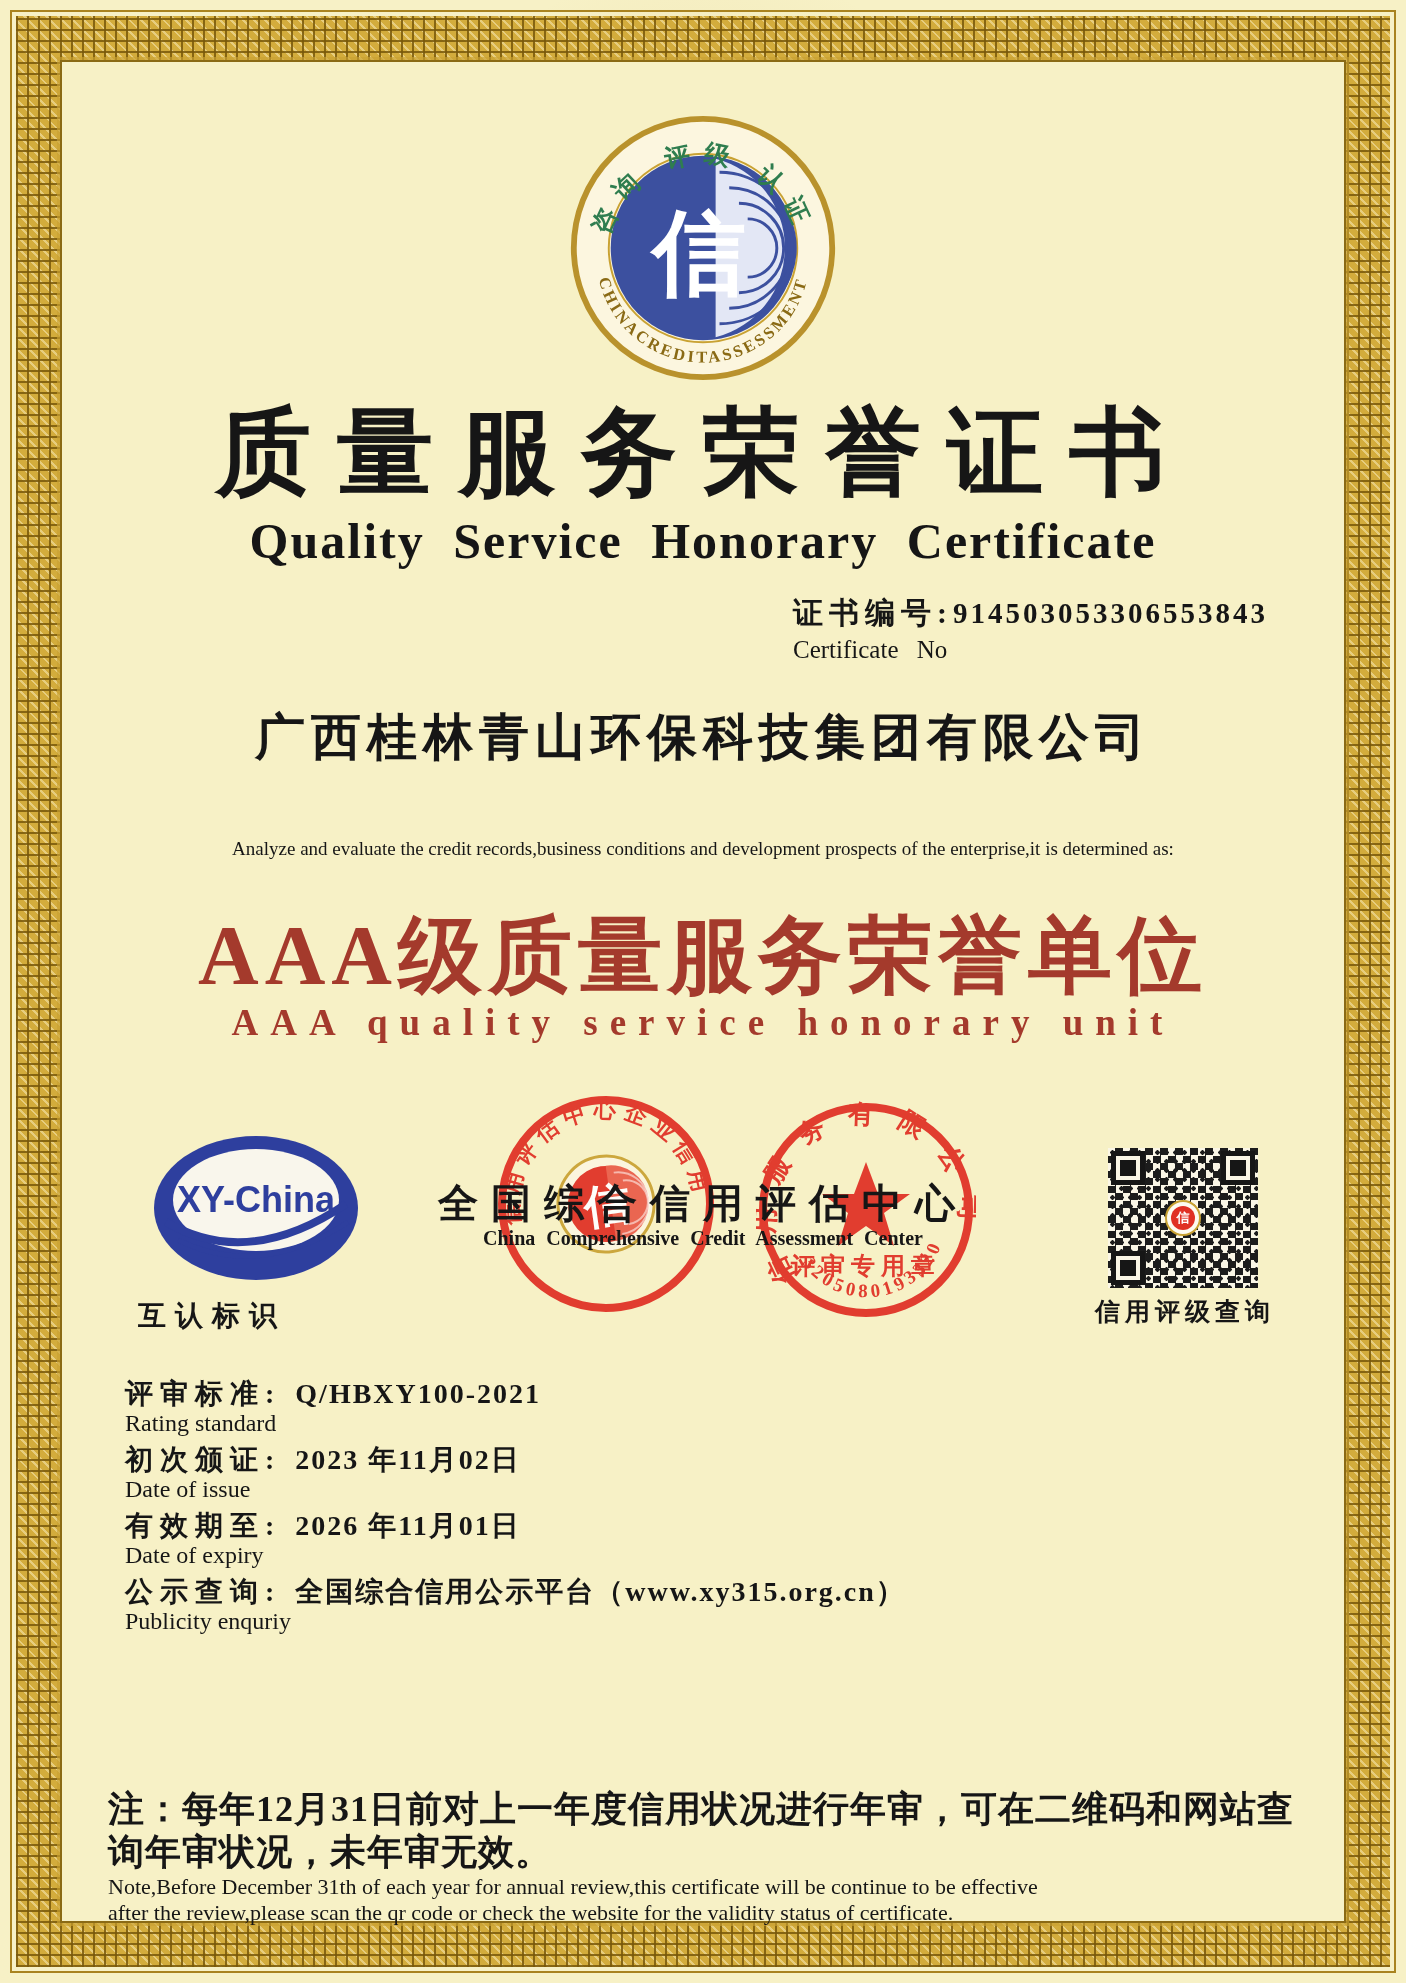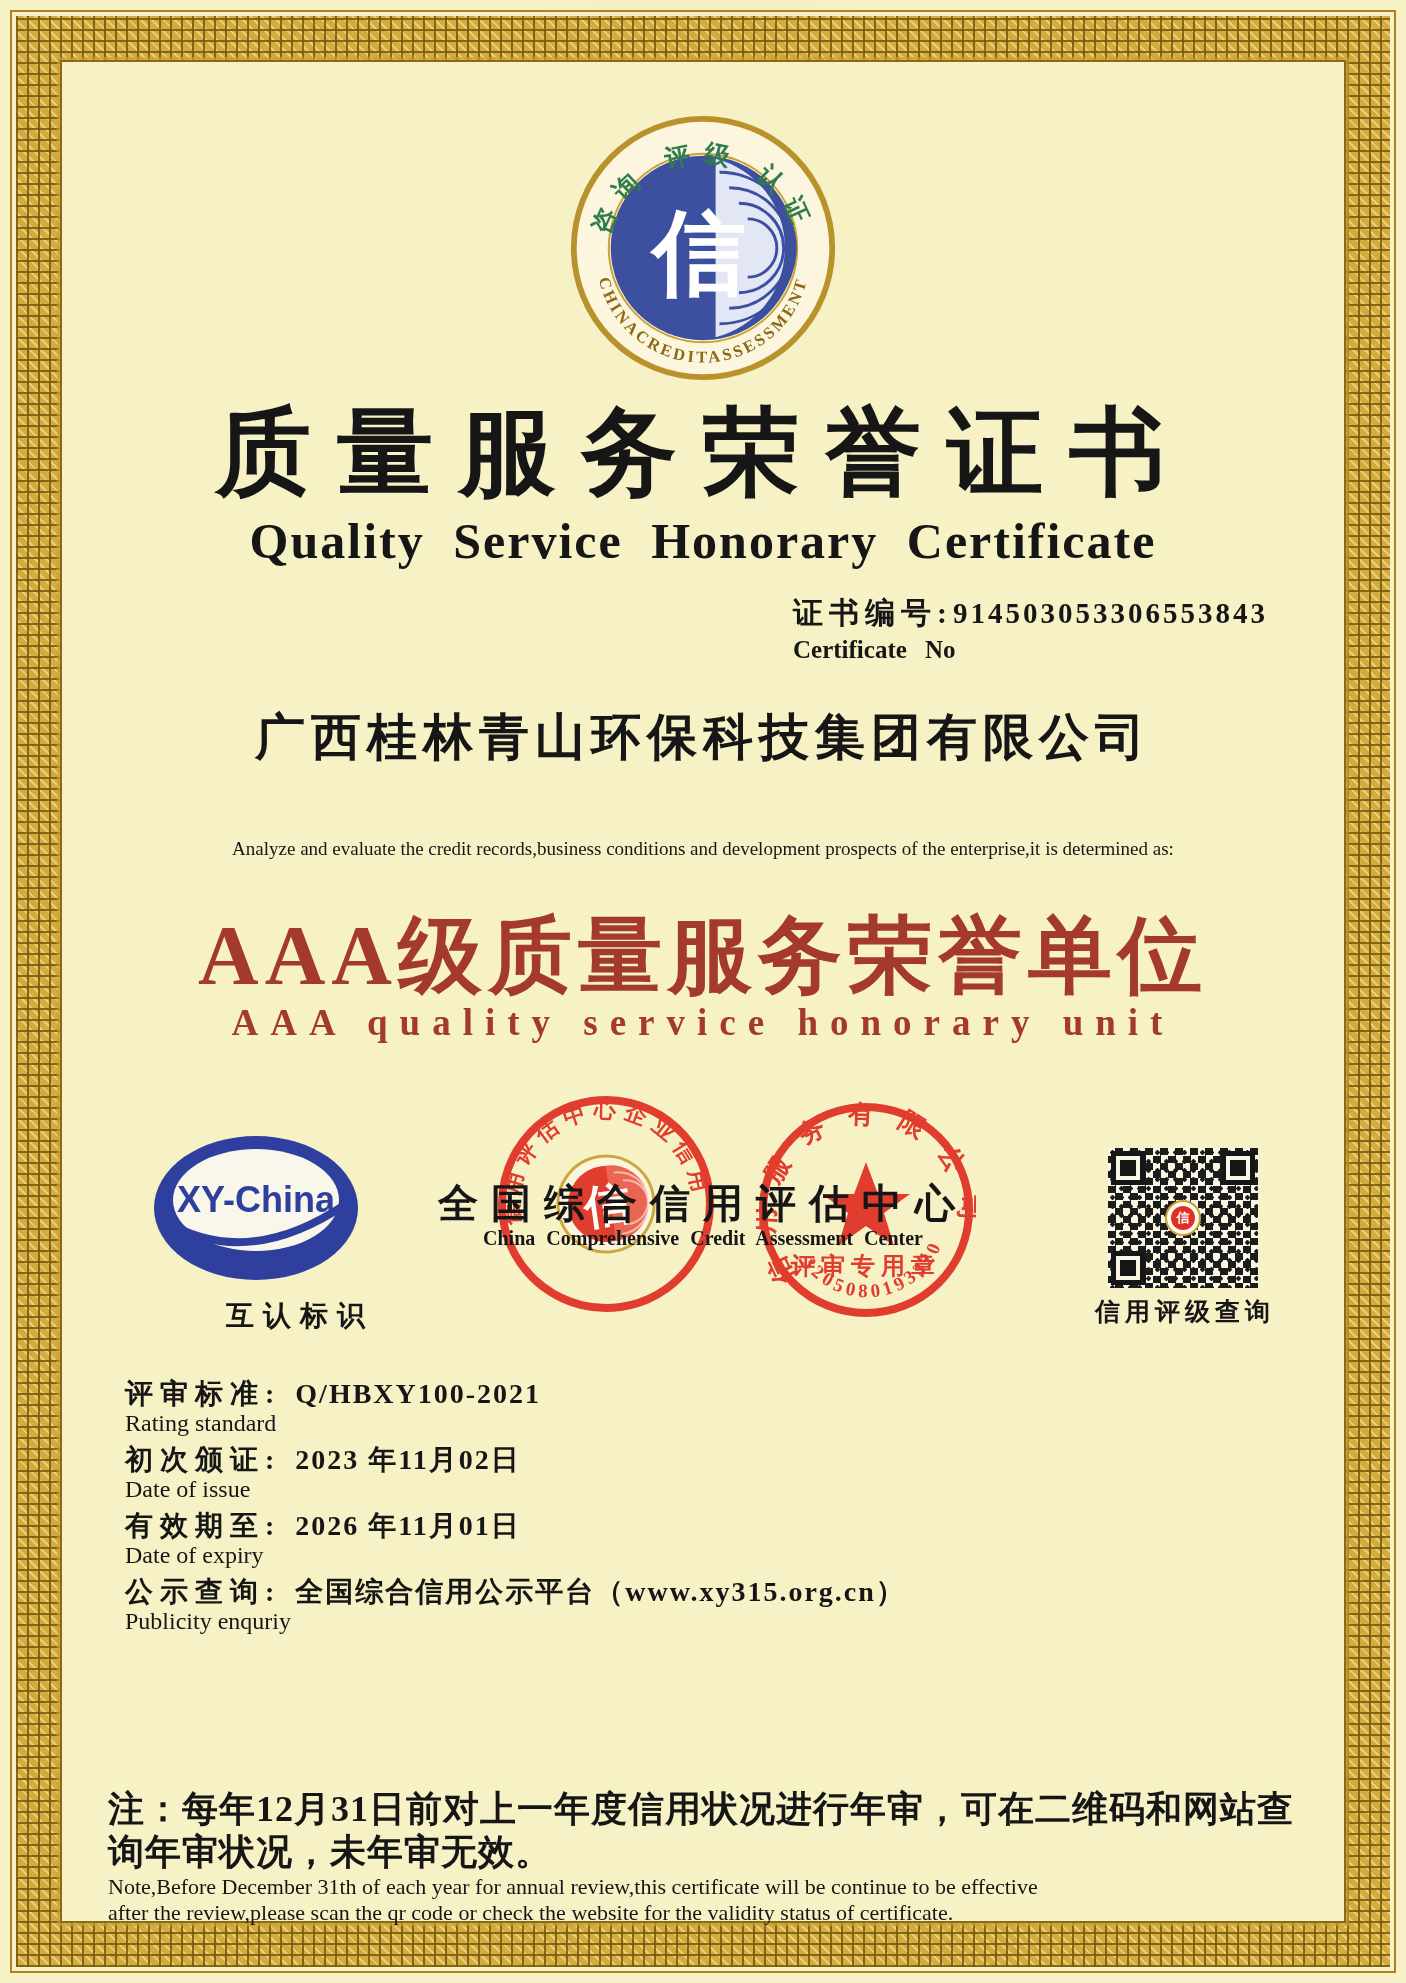--- a/index.html
+++ b/index.html
@@ -28,29 +28,29 @@
   }
   
   .abs{position:absolute;}
   .ctr{left:0;width:1406px;text-align:center;}
   .title-zh{top:405px;font-size:96px;font-weight:bold;letter-spacing:26px;line-height:1;}
   .title-en{top:516px;font-size:50px;font-weight:bold;letter-spacing:2px;word-spacing:14px;line-height:1;}
   .cert-no{left:793px;top:598px;line-height:1;}
   .cert-no .line1{font-size:30px;font-weight:bold;}
   .cert-no .zh{letter-spacing:6px;}
   .cert-no .num{font-size:29px;letter-spacing:3px;}
-  .cert-no .line2{font-size:25px;font-weight:bold;word-spacing:12px;margin-top:9px;}
+  .cert-no .line2{font-size:25px;font-weight:normal;word-spacing:12px;margin-top:9px;}
   .company{top:712px;font-size:50px;font-weight:bold;letter-spacing:6px;line-height:1;}
   .desc-zh{top:799px;font-size:26px;font-weight:bold;line-height:1.15;}
   .desc-en{top:838px;font-size:19px;line-height:1.2;}
   .award-zh{top:912px;font-size:84px;font-weight:bold;letter-spacing:6px;color:#a43a2c;line-height:1.05;}
   .award-en{top:1004px;font-size:37px;font-weight:bold;letter-spacing:12px;color:#a43a2c;line-height:1;}
   
   .xy-logo{left:148px;top:1130px;}
-  .xy-caption{left:138px;top:1297px;width:236px;text-align:right;font-size:28px;font-weight:bold;letter-spacing:9px;}
+  .xy-caption{left:138px;top:1297px;width:236px;text-align:left;font-size:28px;font-weight:bold;letter-spacing:9px;}
   .seal{opacity:.93;}
   .seal1{left:496px;top:1094px;}
   .seal2{left:756px;top:1100px;}
   .overlay-zh{top:1184px;font-size:40px;font-weight:bold;letter-spacing:13px;z-index:6;line-height:1;}
   .overlay-en{top:1228px;font-size:20px;font-weight:bold;word-spacing:6px;z-index:6;line-height:1;}
   
   .qr{
     position:absolute;left:1108px;top:1148px;width:150px;height:140px;
     background-color:#faf6e6;
     background-image:

